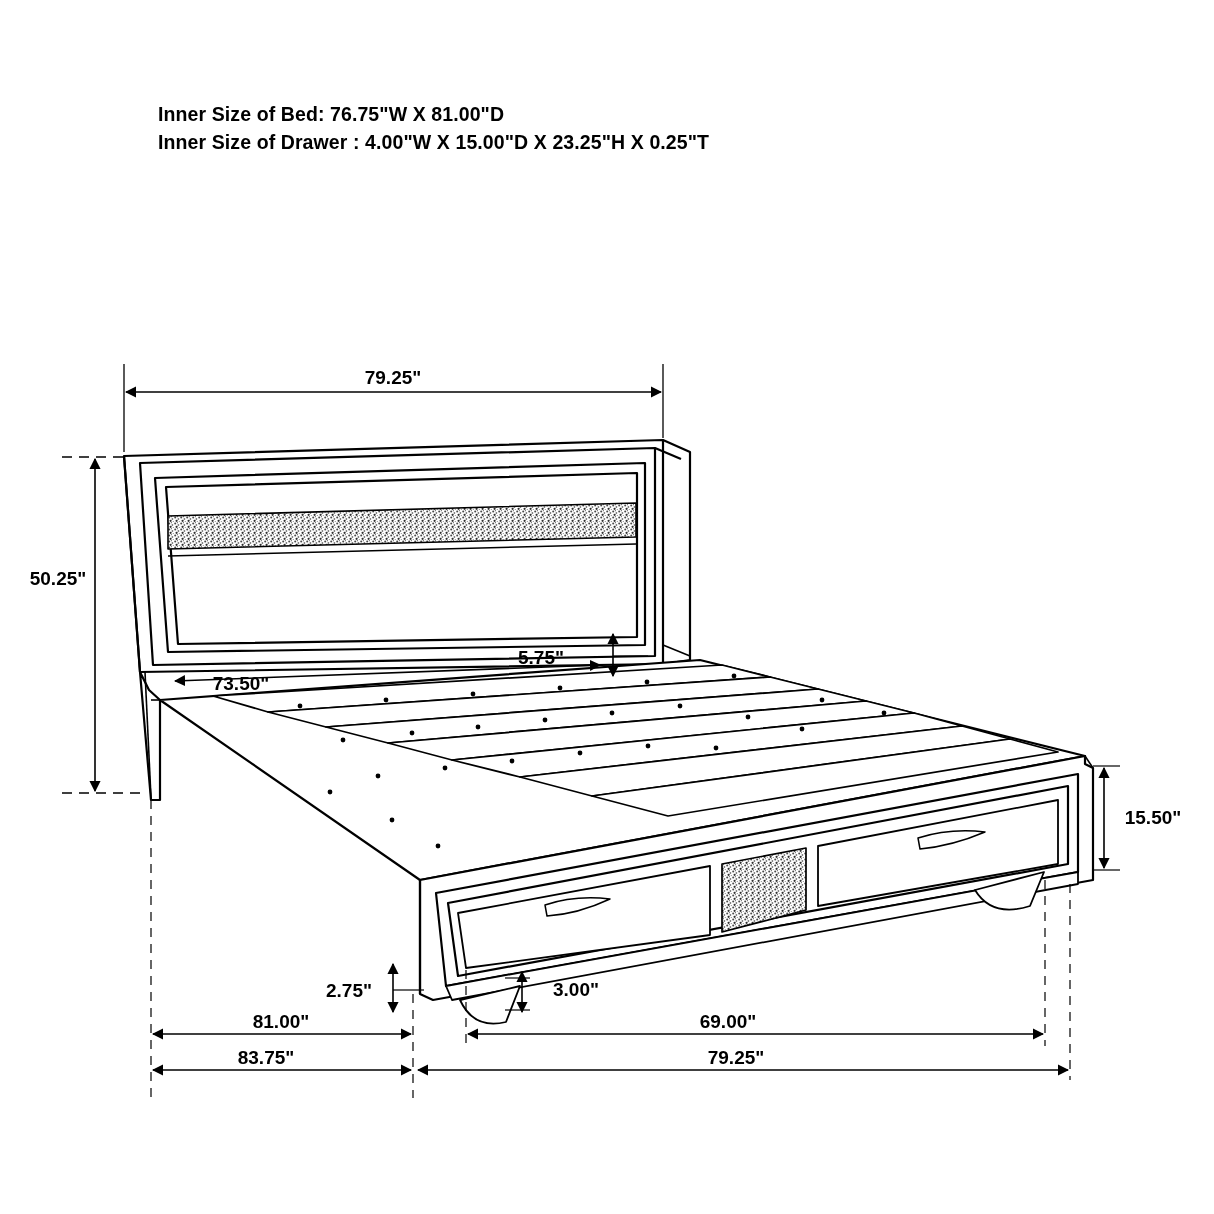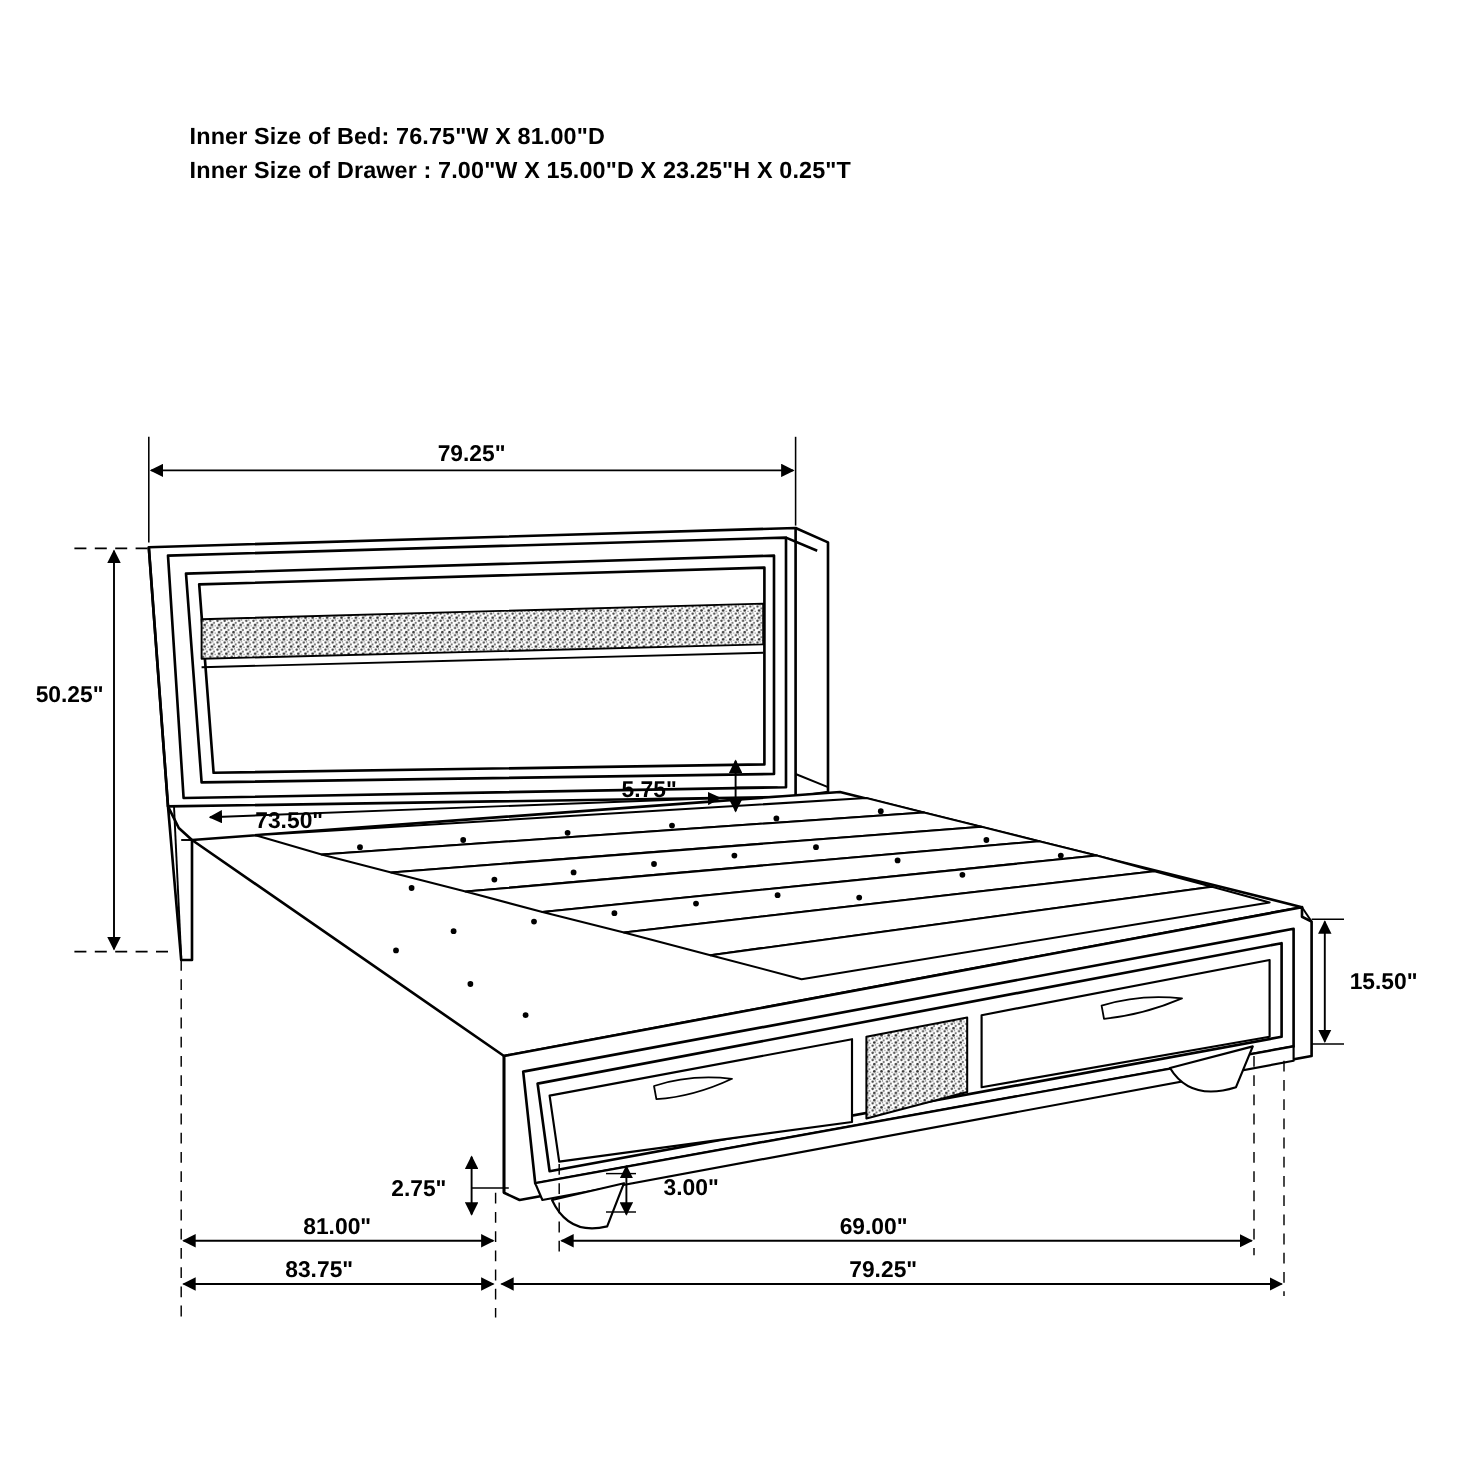--- a/index.html
+++ b/index.html
@@ -47,21 +47,21 @@
     fill: #000000;
   }
 </style>
 </head>
 <body>
 
 <div id="diagram-root">
 
   <div class="spec-block">
     <span class="spec-line">Inner Size of Bed: 76.75"W X 81.00"D</span>
-    <span class="spec-line">Inner Size of Drawer : 7.00"W X 15.00"D X 23.25"H X 0.25"T</span>
+    <span class="spec-line">Inner Size of Drawer : 4.00"W X 15.00"D X 23.25"H X 0.25"T</span>
   </div>
 
   <svg width="1214" height="1214" viewBox="0 0 1214 1214">
     <defs>
       <marker id="arrowEnd" viewBox="0 0 10 10" refX="9" refY="5" markerWidth="7" markerHeight="7" orient="auto">
         <path d="M 0 0 L 10 5 L 0 10 z" fill="#000"></path>
       </marker>
       <marker id="arrowStart" viewBox="0 0 10 10" refX="1" refY="5" markerWidth="7" markerHeight="7" orient="auto">
         <path d="M 10 0 L 0 5 L 10 10 z" fill="#000"></path>
       </marker>

